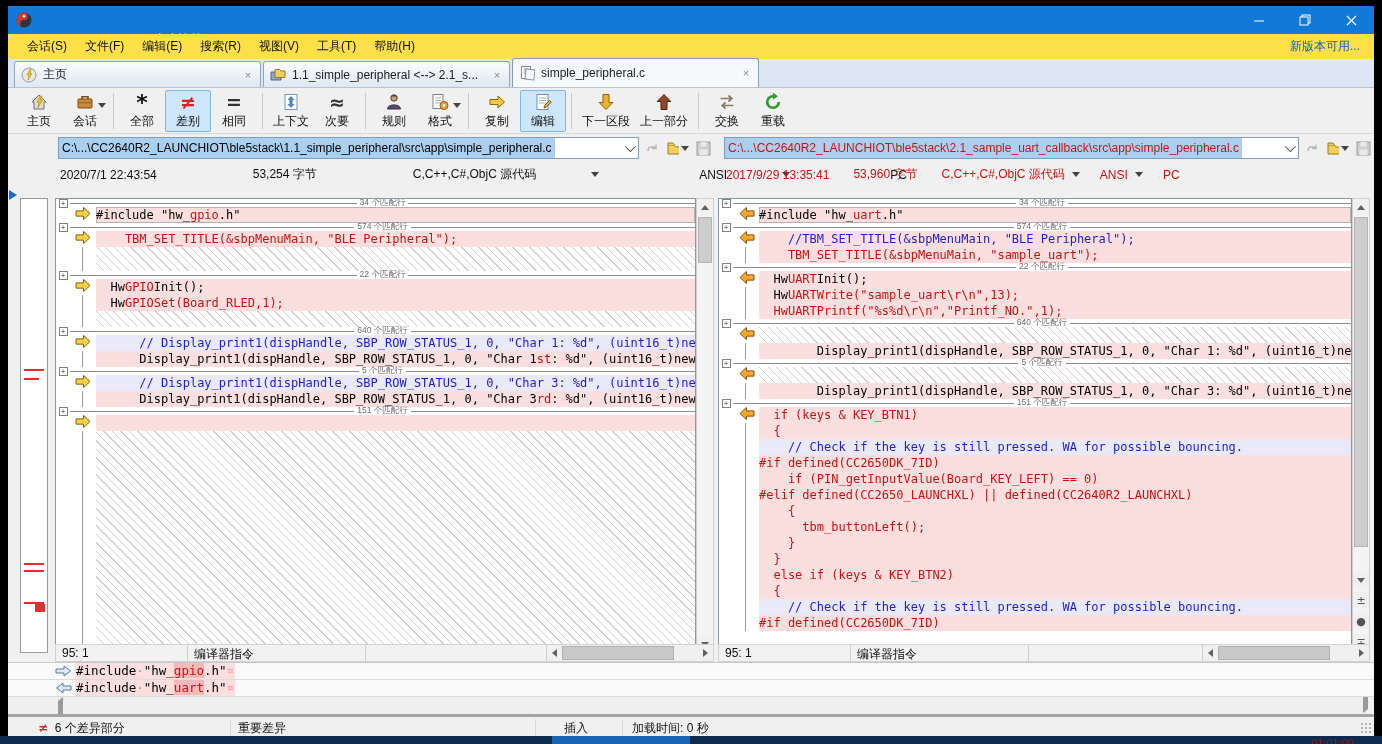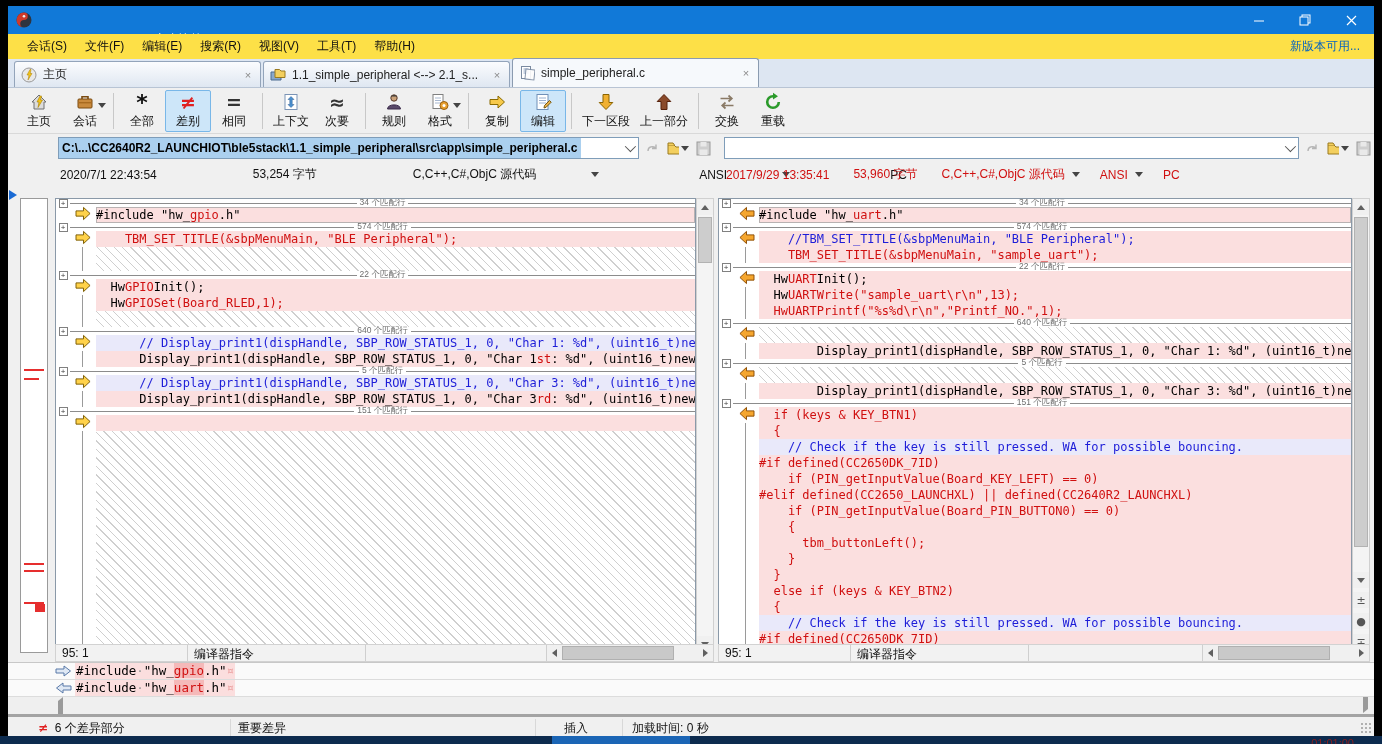--- a/index.html
+++ b/index.html
@@ -39,21 +39,21 @@
   .tbtn .lbl{font-size:12px;color:#111;margin-top:1px;white-space:nowrap;}
   .tbtn .caret{position:absolute;right:1px;top:12px;width:0;height:0;border-left:4px solid transparent;border-right:4px solid transparent;border-top:5px solid #444;}
   .gi{font-size:19px;line-height:19px;font-weight:bold;font-family:"DejaVu Sans",sans-serif;}
 
   
   .pathrow{position:absolute;left:0;top:128px;width:100%;height:28px;display:flex;}
   .pathcol{display:flex;align-items:center;}
   .pathcol.l{width:706px;padding-left:50px;}
   .pathcol.r{width:660px;padding-left:10px;}
   .combo{flex:1;height:22px;border:1px solid #7f9db9;background:#fff;display:flex;align-items:center;overflow:hidden;}
-  .combo .val{background:#abd0ef;padding:4px 3px;white-space:nowrap;overflow:hidden;font-size:12px;font-weight:bold;}
+  .combo .val{background:#abd0ef;padding:4px 3px;white-space:nowrap;overflow:hidden;font-size:12px;}
   .combo .dd{width:18px;height:100%;flex:none;margin-left:auto;display:flex;align-items:center;justify-content:center;color:#555;}
   .combo .dd::before{content:"";width:7px;height:7px;border-right:1.5px solid #555;border-bottom:1.5px solid #555;transform:rotate(45deg) translateY(-2px);}
   .pbtn{width:22px;height:22px;margin-left:3px;display:flex;align-items:center;justify-content:center;flex:none;}
   .pbtn .caret2{width:0;height:0;border-left:4px solid transparent;border-right:4px solid transparent;border-top:5px solid #444;margin-left:2px;}
 
   
   .inforow{position:absolute;left:0;top:156px;width:100%;height:25px;display:flex;align-items:center;color:#111;}
   .infocol{display:flex;align-items:center;white-space:nowrap;}
   .infocol.l{width:706px;padding-left:52px;gap:48px;}
   .infocol.r{width:660px;padding-left:12px;}
@@ -399,20 +399,21 @@
       <span class="pbtn">
           <svg width="15" height="15">
             <rect x="1" y="1" width="13" height="13" fill="#cfcfcf" stroke="#9a9a9a"></rect>
             <rect x="4.5" y="1" width="6" height="4.5" fill="#e9e9e9"></rect>
             <rect x="3.5" y="8.5" width="8" height="5.5" fill="#e9e9e9"></rect>
           </svg>
         </span>
     </div>
     <div class="pathcol r">
       <div class="combo">
+        <span class="val">C:\...\CC2640R2_LAUNCHIOT\ble5stack\2.1_sample_uart_callback\src\app\simple_peripheral.c</span>
         <span class="dd"></span>
       </div>
       <span class="pbtn">
           <svg width="16" height="16">
             <path d="M3 11 C3 6 8 6 11 8 M11 4.5 V8.5 H7" stroke="#b5b5b5" fill="none" stroke-width="1.4"></path>
           </svg>
         </span>
       <span class="pbtn">
           <svg width="18" height="16">
             <path d="M1 5 H7 L9 7 H17 V14 H1 Z" fill="#f3cf5e" stroke="#9a7a20"></path>
@@ -798,27 +799,20 @@
           <span class="gmark">
             <span class="contline"></span>
           </span>
           <span class="ptxt pink"><span class="r">#elif defined(CC2650_LAUNCHXL) || defined(CC2640R2_LAUNCHXL)</span></span>
         </div>
         <div class="prow code">
           <span class="gexp"></span>
           <span class="gmark">
             <span class="contline"></span>
           </span>
-          <span class="ptxt pink"><span class="r">    if (PIN_getInputValue(Board_PIN_BUTTON0) == 0)</span></span>
-        </div>
-        <div class="prow code">
-          <span class="gexp"></span>
-          <span class="gmark">
-            <span class="contline"></span>
-          </span>
           <span class="ptxt pink"><span class="r">    {</span></span>
         </div>
         <div class="prow code">
           <span class="gexp"></span>
           <span class="gmark">
             <span class="contline"></span>
           </span>
           <span class="ptxt pink"><span class="r">      tbm_buttonLeft();</span></span>
         </div>
         <div class="prow code">

